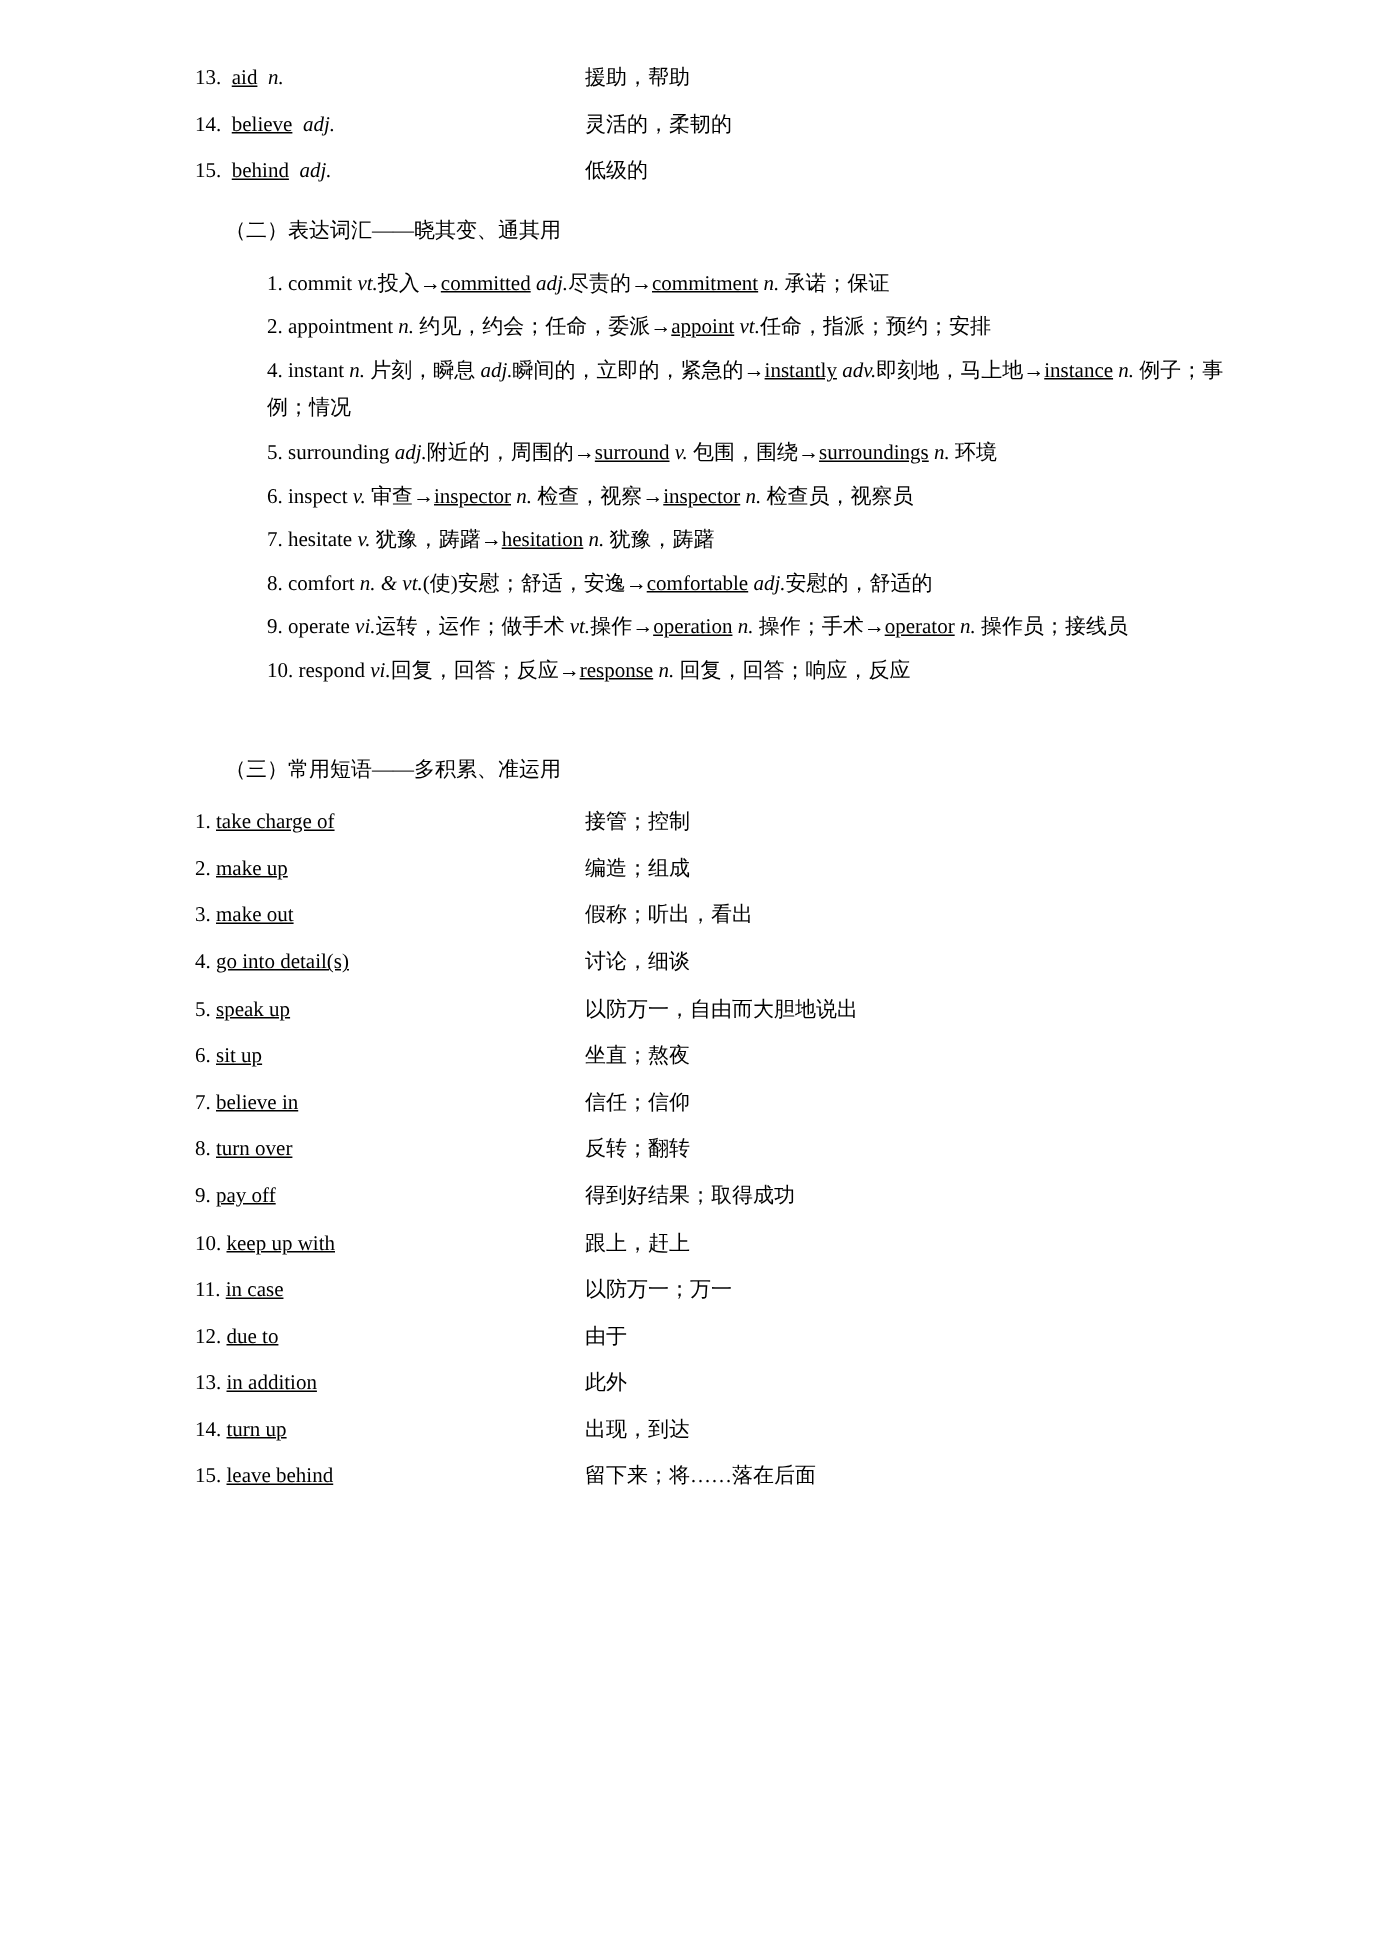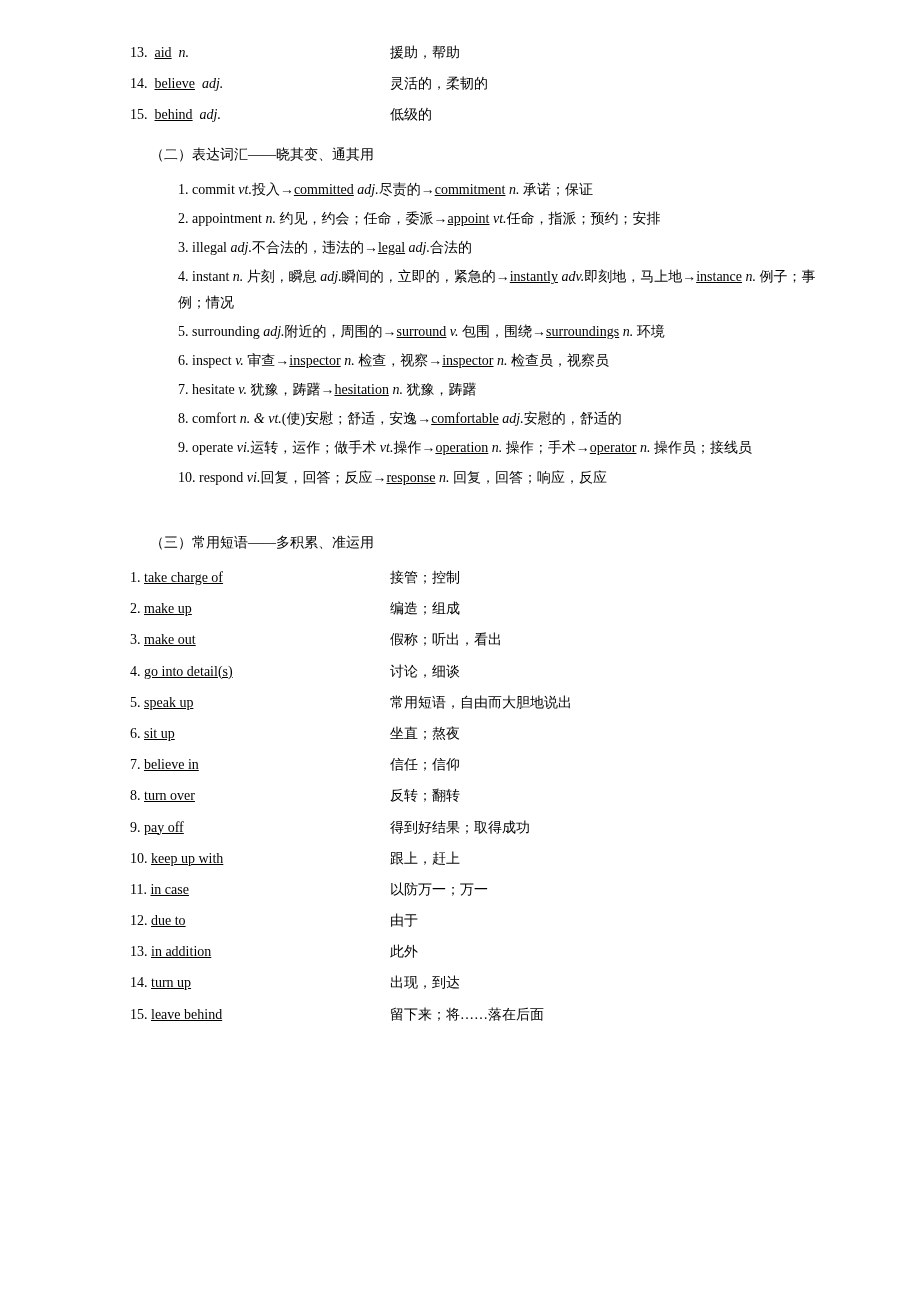--- a/index.html
+++ b/index.html
@@ -89,23 +89,20 @@
 <div class="section">
 
   <div class="wrap-item">
     <span>1. </span>commit <span class="italic">vt.</span>投入→<u>committed</u> <span class="italic">adj.</span>尽责的→<u>commitment</u> <span class="italic">n.</span> 承诺；保证
   </div>
 
   <div class="wrap-item">
     <span>2. </span>appointment <span class="italic">n.</span> 约见，约会；任命，委派→<u>appoint</u> <span class="italic">vt.</span>任命，指派；预约；安排
   </div>
 
-  <div class="wrap-item">
-    <span>3. </span>illegal <span class="italic">adj.</span>不合法的，违法的→<u>legal</u> <span class="italic">adj.</span>合法的
-  </div>
 
   <div class="wrap-item">
     <span>4. </span>instant <span class="italic">n.</span> 片刻，瞬息 <span class="italic">adj.</span>瞬间的，立即的，紧急的→<u>instantly</u> <span class="italic">adv.</span>即刻地，马上地→<u>instance</u> <span class="italic">n.</span> 例子；事例；情况
   </div>
 
   <div class="wrap-item">
     <span>5. </span>surrounding <span class="italic">adj.</span>附近的，周围的→<u>surround</u> <span class="italic">v.</span> 包围，围绕→<u>surroundings</u> <span class="italic">n.</span> 环境
   </div>
 
   <div class="wrap-item">
@@ -163,21 +160,21 @@
     <div class="two-col-left">
       <span>4. </span><u>go into detail(s)</u>
     </div>
     <div class="two-col-right">讨论，细谈</div>
   </div>
 
   <div class="two-col-item">
     <div class="two-col-left">
       <span>5. </span><u>speak up</u>
     </div>
-    <div class="two-col-right">常用短语，自由而大胆地说出</div>
+    <div class="two-col-right">以防万一，自由而大胆地说出</div>
   </div>
 
   <div class="two-col-item">
     <div class="two-col-left">
       <span>6. </span><u>sit up</u>
     </div>
     <div class="two-col-right">坐直；熬夜</div>
   </div>
 
   <div class="two-col-item">

